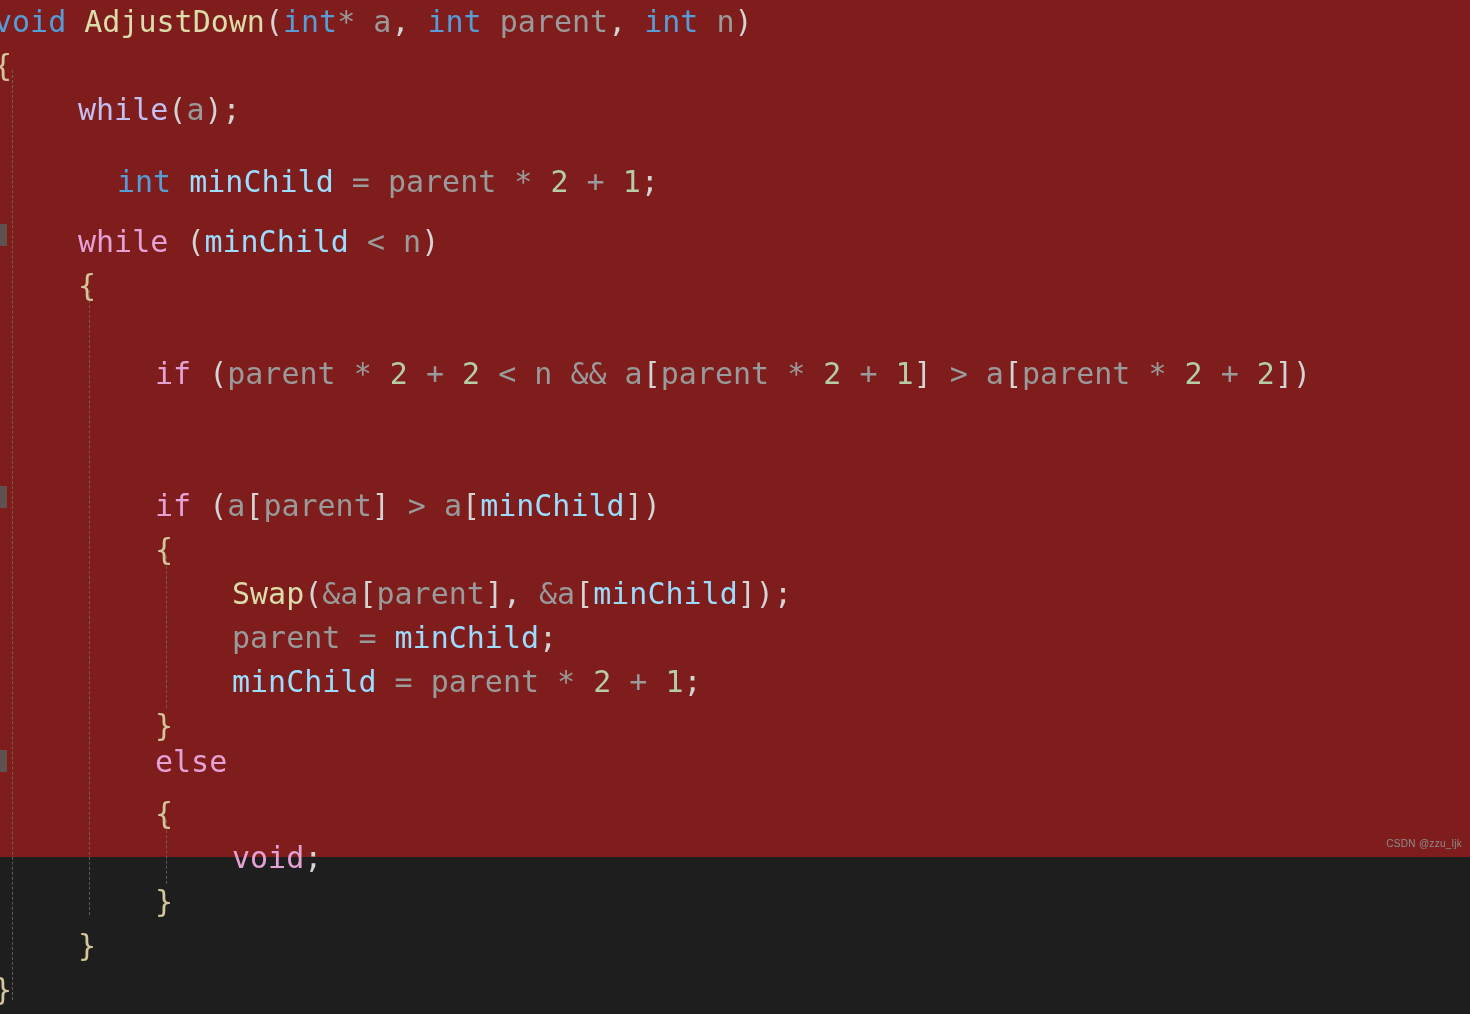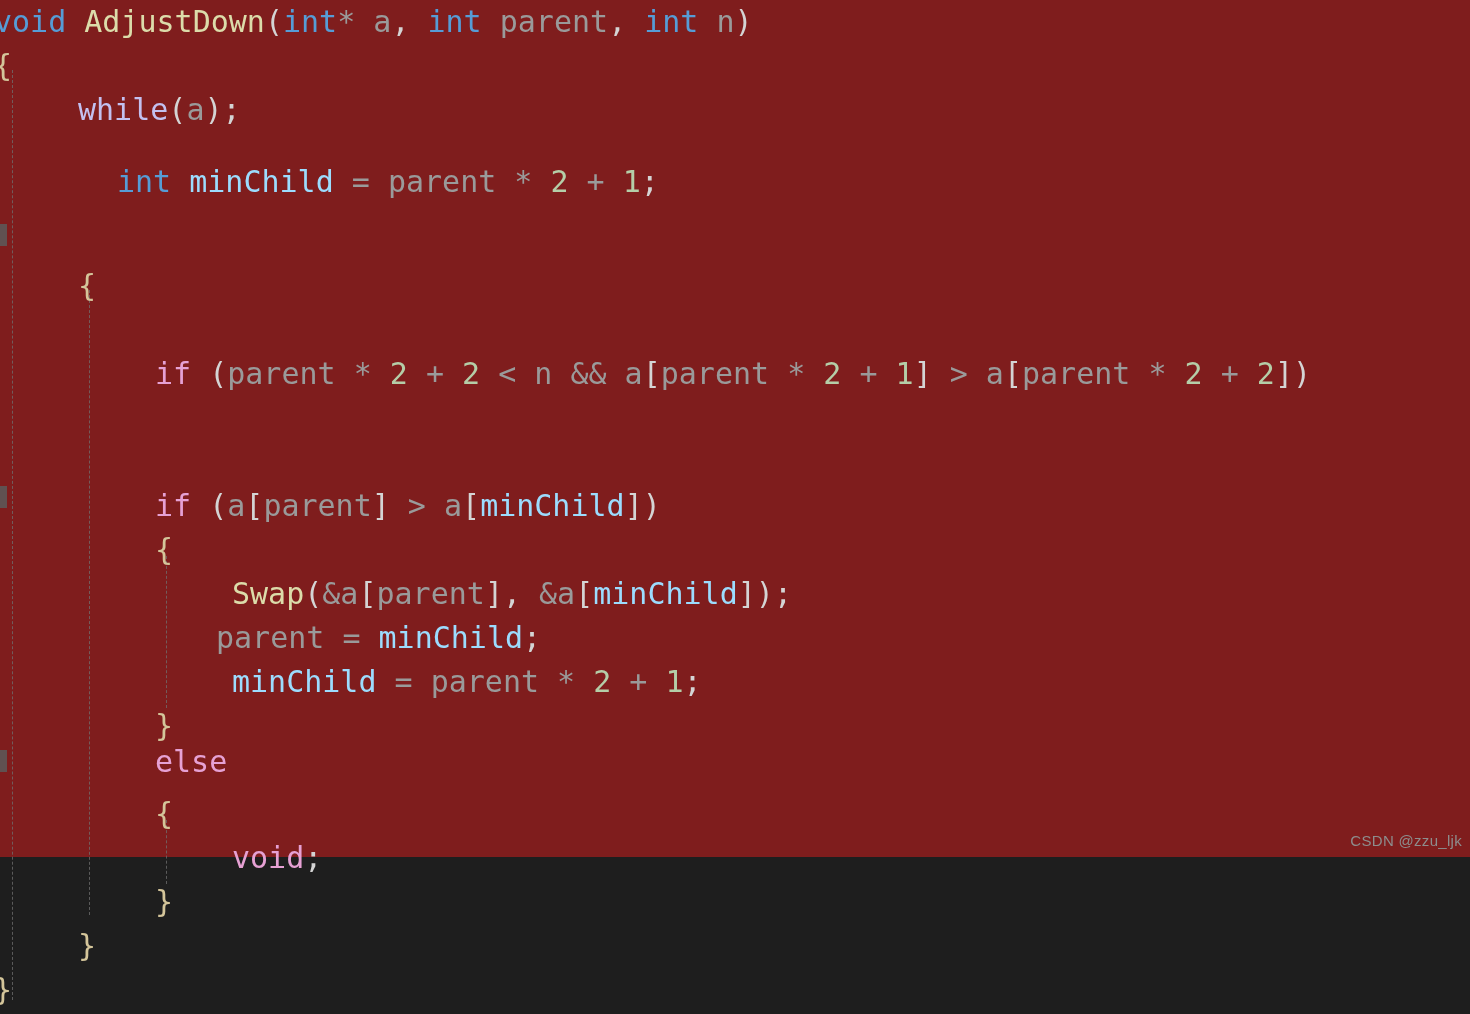--- a/index.html
+++ b/index.html
@@ -71,21 +71,21 @@
   .t-mac   { color: #c3c0f0; }   
   .t-brace { color: #d4c59a; }   
   .t-punct { color: #d4d4d4; }
 
   
   #watermark {
     position: absolute;
     right: 8px;
     bottom: 8px;
     font-family: "Liberation Sans", sans-serif;
-    font-size: 15px;
+    font-size: 10px;
     color: #8d8d8d;
     letter-spacing: 0.3px;
   }
 </style>
 </head>
 <body>
 
 <div id="editor">
 
   <div id="edge-marks">
@@ -99,26 +99,27 @@
       <div class="indent-guide" style="left: 89px; top: 290px; height: 625px;"></div>
       <div class="indent-guide" style="left: 166px; top: 556px; height: 152px;"></div>
       <div class="indent-guide" style="left: 166px; top: 820px; height: 64px;"></div>
     </div>
 
   <div id="code-surface">
       <div class="code-line" style="top: 0px; left: -6px;"><span class="t-kw">void</span><span class="t-plain"> </span><span class="t-fn">AdjustDown</span><span class="t-punct">(</span><span class="t-kw">int</span><span class="t-plain">* </span><span class="t-plain">a</span><span class="t-punct">, </span><span class="t-kw">int</span><span class="t-plain"> parent</span><span class="t-punct">, </span><span class="t-kw">int</span><span class="t-plain"> n</span><span class="t-punct">)</span></div>
       <div class="code-line" style="top: 44px; left: -6px;"><span class="t-brace">{</span></div>
       <div class="code-line" style="top: 88px; left: 78px;"><span class="t-mac">while</span><span class="t-punct">(</span><span class="t-plain">a</span><span class="t-punct">)</span><span class="t-punct">;</span></div>
       <div class="code-line" style="top: 160px; left: 78px; margin-left: 39px;"><span class="t-kw">int</span><span class="t-plain"> </span><span class="t-var">minChild</span><span class="t-plain"> = </span><span class="t-plain">parent</span><span class="t-plain"> * </span><span class="t-num">2</span><span class="t-plain"> + </span><span class="t-num">1</span><span class="t-punct">;</span></div>
+      <div class="code-line" style="top: 220px; left: 78px;"><span class="t-ctrl">while</span><span class="t-plain"> </span><span class="t-punct">(</span><span class="t-var">minChild</span><span class="t-plain"> &lt; n</span><span class="t-punct">)</span></div>
       <div class="code-line" style="top: 264px; left: 78px;"><span class="t-brace">{</span></div>
       <div class="code-line" style="top: 352px; left: 155px;"><span class="t-ctrl">if</span><span class="t-plain"> </span><span class="t-punct">(</span><span class="t-plain">parent</span><span class="t-plain"> * </span><span class="t-num">2</span><span class="t-plain"> + </span><span class="t-num">2</span><span class="t-plain"> &lt; n &amp;&amp; a</span><span class="t-punct">[</span><span class="t-plain">parent</span><span class="t-plain"> * </span><span class="t-num">2</span><span class="t-plain"> + </span><span class="t-num">1</span><span class="t-punct">]</span><span class="t-plain"> &gt; a</span><span class="t-punct">[</span><span class="t-plain">parent</span><span class="t-plain"> * </span><span class="t-num">2</span><span class="t-plain"> + </span><span class="t-num">2</span><span class="t-punct">])</span></div>
       <div class="code-line" style="top: 484px; left: 155px;"><span class="t-ctrl">if</span><span class="t-plain"> </span><span class="t-punct">(</span><span class="t-plain">a</span><span class="t-punct">[</span><span class="t-plain">parent</span><span class="t-punct">]</span><span class="t-plain"> &gt; a</span><span class="t-punct">[</span><span class="t-var">minChild</span><span class="t-punct">])</span></div>
       <div class="code-line" style="top: 528px; left: 155px;"><span class="t-brace">{</span></div>
       <div class="code-line" style="top: 572px; left: 232px;"><span class="t-fn">Swap</span><span class="t-punct">(</span><span class="t-plain">&amp;a</span><span class="t-punct">[</span><span class="t-plain">parent</span><span class="t-punct">]</span><span class="t-punct">, </span><span class="t-plain">&amp;a</span><span class="t-punct">[</span><span class="t-var">minChild</span><span class="t-punct">])</span><span class="t-punct">;</span></div>
-      <div class="code-line" style="top: 616px; left: 216px;"><span class="t-plain">parent</span><span class="t-plain"> = </span><span class="t-var">minChild</span><span class="t-punct">;</span></div>
+      <div class="code-line" style="top: 616px; left: 232px;"><span class="t-plain">parent</span><span class="t-plain"> = </span><span class="t-var">minChild</span><span class="t-punct">;</span></div>
       <div class="code-line" style="top: 660px; left: 232px;"><span class="t-var">minChild</span><span class="t-plain"> = </span><span class="t-plain">parent</span><span class="t-plain"> * </span><span class="t-num">2</span><span class="t-plain"> + </span><span class="t-num">1</span><span class="t-punct">;</span></div>
       <div class="code-line" style="top: 704px; left: 155px;"><span class="t-brace">}</span></div>
       <div class="code-line" style="top: 740px; left: 155px;"><span class="t-ctrl">else</span></div>
       <div class="code-line" style="top: 792px; left: 155px;"><span class="t-brace">{</span></div>
       <div class="code-line" style="top: 836px; left: 232px;"><span class="t-ctrl">void</span><span class="t-punct">;</span></div>
       <div class="code-line" style="top: 880px; left: 155px;"><span class="t-brace">}</span></div>
       <div class="code-line" style="top: 924px; left: 78px;"><span class="t-brace">}</span></div>
       <div class="code-line" style="top: 968px; left: -6px;"><span class="t-brace">}</span></div>
     </div>
 

